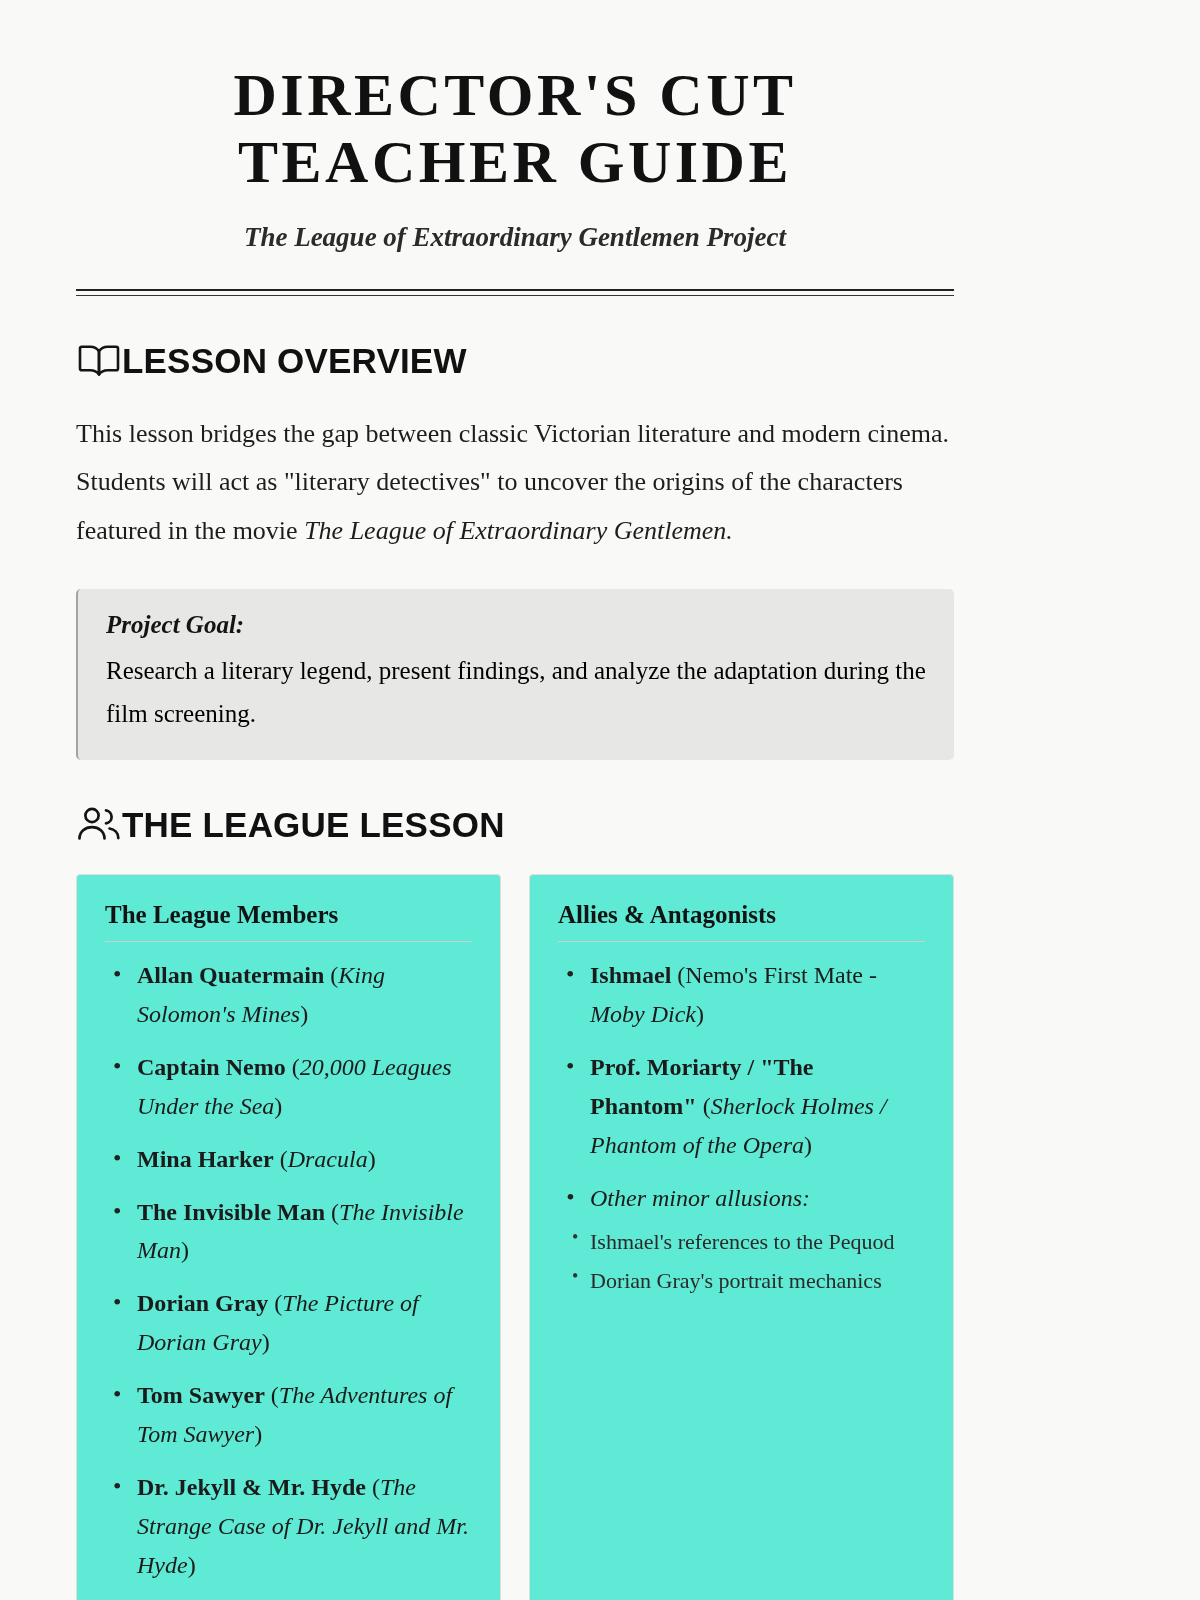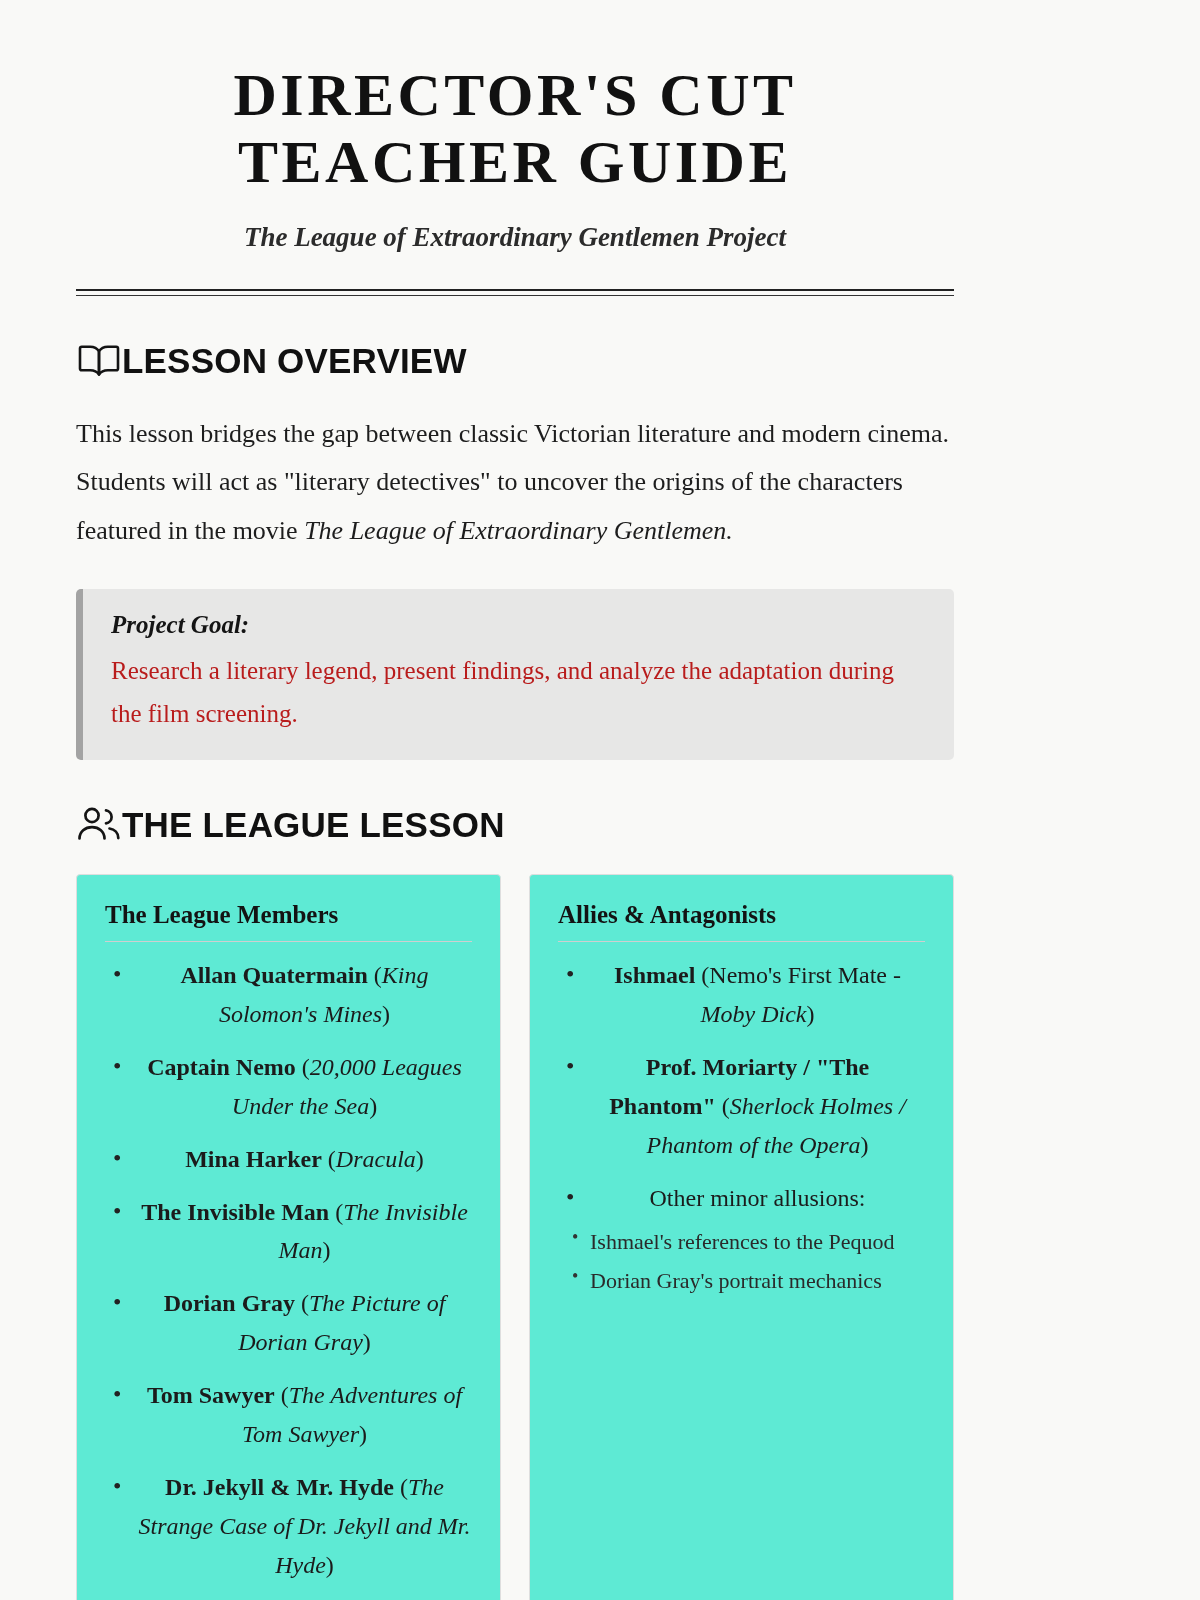--- a/index.html
+++ b/index.html
@@ -78,35 +78,35 @@
     color: #1d1d1d;
     margin: 0 0 0 0;
     max-width: 1020px;
   }
   .body-text i { font-style: italic; }
 
   
   .callout {
     margin: 34px 0 0 0;
     background: #e7e7e6;
-    border-left: 7px solid #a3a3a3;
+    border-left: 2px solid #a3a3a3;
     border-radius: 5px;
     padding: 22px 26px 24px 28px;
   }
   .callout-label {
     font-weight: bold;
     font-style: italic;
     font-size: 25px;
     margin-bottom: 10px;
     color: #141414;
   }
   .callout-body {
     font-size: 25px;
     line-height: 1.75;
-    color: #b91c1c;
+    color: #000000;
   }
 
   
   .cards {
     display: flex;
     gap: 28px;
     align-items: stretch;
   }
   .card {
     flex: 1 1 0;
@@ -122,21 +122,20 @@
     font-size: 25px;
     color: #131313;
     padding-bottom: 12px;
     border-bottom: 1px solid #cfcfcf;
     margin-bottom: 10px;
   }
   ul.roster {
     list-style: none;
     margin: 0;
     padding: 0;
-    text-align: center;
   }
   ul.roster > li {
     position: relative;
     padding-left: 32px;
     font-size: 24px;
     line-height: 1.62;
     margin: 14px 0 0 0;
     color: #1b1b1b;
   }
   ul.roster > li::before {
@@ -145,20 +144,21 @@
     left: 8px;
     top: -1px;
     font-size: 24px;
     color: #222;
   }
   ul.roster > li .nm { font-weight: bold; }
   ul.roster > li .src { font-style: italic; }
 
   li.muted {
     color: #8d8d8d;
+    font-style: italic;
   }
   li.muted::before { color: #b5b5b5; }
 
   ul.sub {
     list-style: none;
     margin: 6px 0 0 0;
     padding: 0;
   }
   ul.sub > li {
     position: relative;

